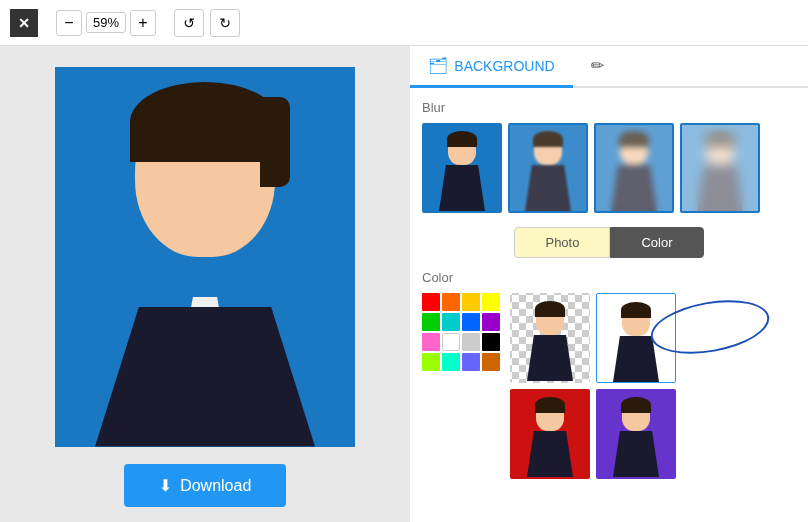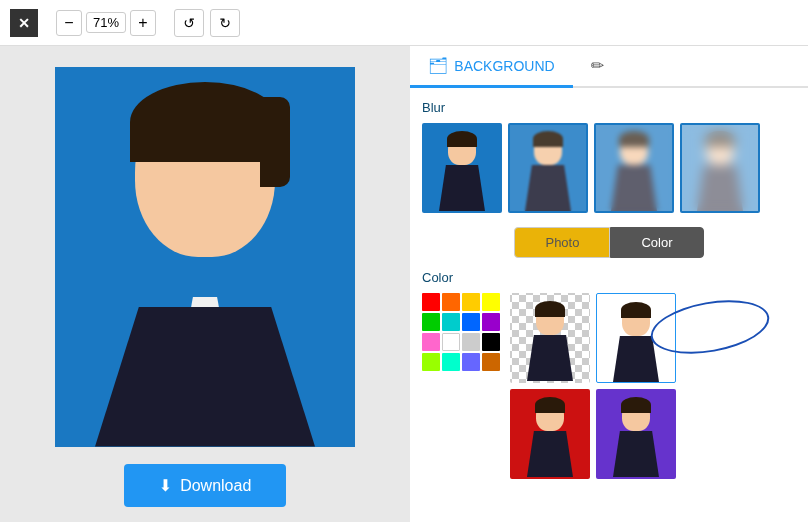--- a/index.html
+++ b/index.html
@@ -227,21 +227,21 @@
 
     
     .panel-content {
       flex: 1;
       overflow-y: auto;
       padding: 12px;
     }
 
     .section-label {
       font-size: 13px;
-      color: #0c4a6e;
+      color: #737373;
       margin-bottom: 8px;
       font-weight: 500;
     }
 
     
     .thumb-grid {
       display: flex;
       flex-wrap: wrap;
       gap: 6px;
       margin-bottom: 14px;
@@ -313,21 +313,21 @@
       display: flex;
       gap: 0;
       margin: 10px 0 12px 0;
       justify-content: center;
     }
     .toggle-btn {
       padding: 7px 30px;
       font-size: 13px;
       cursor: pointer;
       border: 1px solid #ccc;
-      background: #eab308;
+      background: #fef9c3;
       color: #555;
     }
     .toggle-btn:first-child { border-radius: 4px 0 0 4px; }
     .toggle-btn:last-child { border-radius: 0 4px 4px 0; }
     .toggle-btn.active {
       background: #555;
       color: #fff;
       border-color: #555;
     }
 
@@ -369,21 +369,21 @@
 <body>
 
 <div class="toolbar">
   <button class="close-btn">
     <span>✕</span>
   </button>
   <div class="zoom-controls">
     <button class="zoom-btn">
       <span>−</span>
     </button>
-    <span class="zoom-label">71%</span>
+    <span class="zoom-label">59%</span>
     <button class="zoom-btn">
       <span>+</span>
     </button>
   </div>
   <div class="history-btns">
     <button class="hist-btn">
       <span>↺</span>
     </button>
     <button class="hist-btn">
       <span>↻</span>

